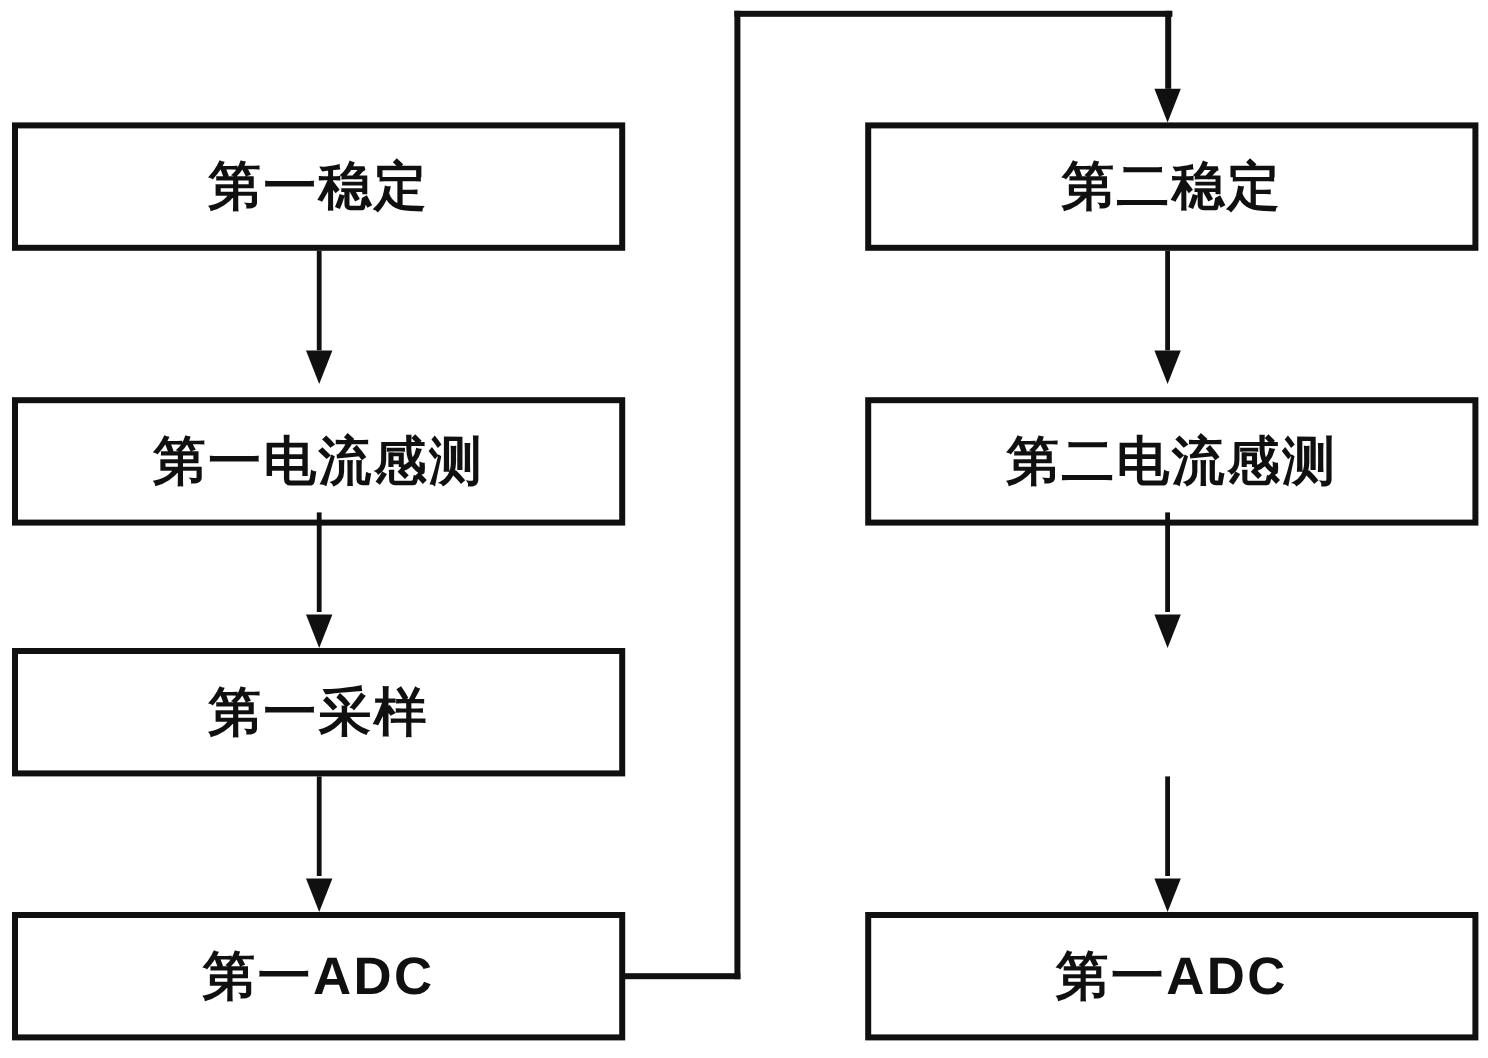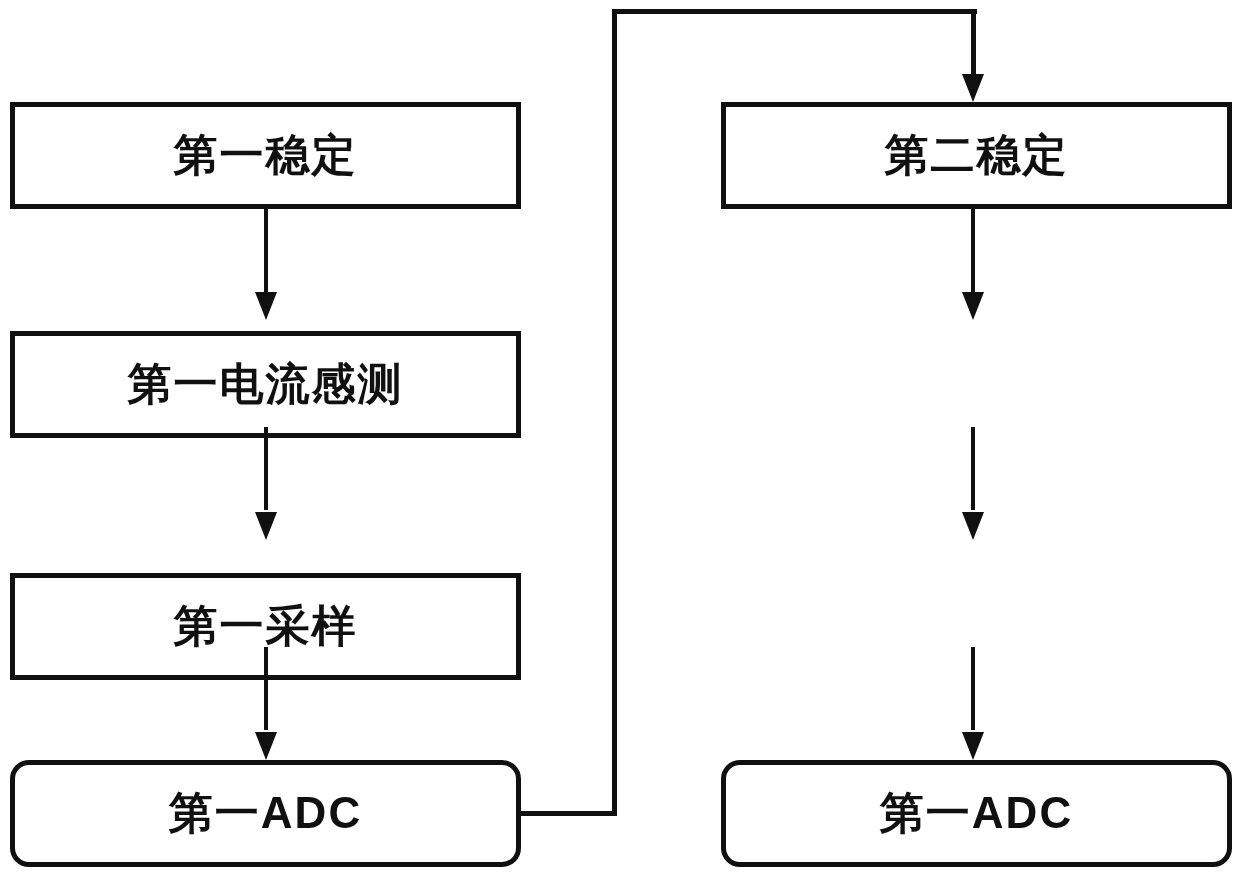--- a/index.html
+++ b/index.html
@@ -31,22 +31,22 @@
     font-size: 44px;
     font-weight: 700;
     color: #101010;
     letter-spacing: 2px;
     white-space: nowrap;
   }
   .col-left  { left: 10px; }
   .col-right { left: 721px; }
   .row-0 { top: 102px; }
   .row-1 { top: 331px; }
-  .row-2 { top: 540px; margin-top: 33px; }
-  .row-3 { top: 760px; border-radius: 19px; }
+  .row-2 { top: 540px; }
+  .row-3 { top: 760px; }
 
   .seg {
     position: absolute;
     background: #101010;
   }
   .head-down {
     position: absolute;
     width: 0;
     height: 0;
     border-left: 11px solid transparent;
@@ -70,20 +70,23 @@
   <div class="node col-left row-2">
     <span>第一采样</span>
   </div>
   <div class="node col-left row-3">
     <span>第一ADC</span>
   </div>
 
   <div class="node col-right row-0">
     <span>第二稳定</span>
   </div>
+  <div class="node col-right row-1">
+    <span>第二电流感测</span>
+  </div>
   <div class="node col-right row-3">
     <span>第一ADC</span>
   </div>
 
   <div class="seg shaft-v" style="left:264px; top:209px;"></div>
   <div class="head-down" style="left:255px; top:292px;"></div>
 
   <div class="seg shaft-v" style="left:264px; top:427px;"></div>
   <div class="head-down" style="left:255px; top:512px;"></div>
 

